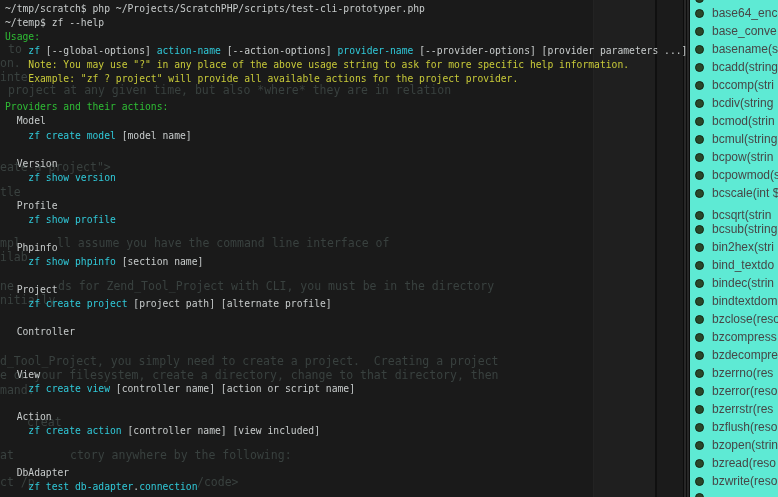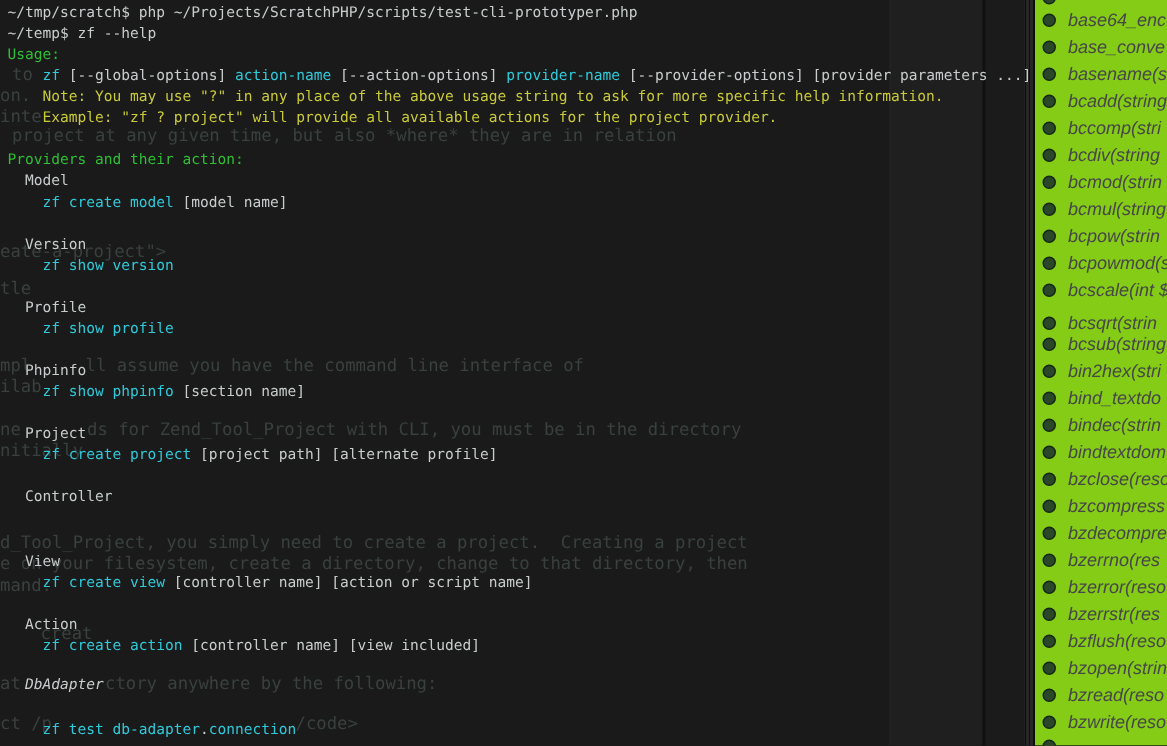--- a/index.html
+++ b/index.html
@@ -10,21 +10,21 @@
   *{margin:0;padding:0;box-sizing:border-box;}
   html,body{width:778px;height:497px;overflow:hidden;background:#1a1a1a;}
   body{position:relative;font-family:"DejaVu Sans Mono",monospace;}
 
   
   .strip{position:absolute;top:0;height:497px;z-index:1;}
   #strip-docedge{left:593px;width:62px;background:#1f1f1f;border-left:1px solid #232323;}
   #strip-darkline{left:655px;width:2px;background:#101010;}
   #strip-gutter{left:657px;width:26px;background:#1b1b1b;}
   #drawer-divider{left:683px;width:7px;background:repeating-linear-gradient(90deg,#0d0d0d 0 1px,#272727 1px 3px);}
-  #sidebar{left:690px;width:88px;background:#84cc16;font-style:italic;}
+  #sidebar{left:690px;width:88px;background:#5eead4;}
 
   
   #bg-text-layer{position:absolute;inset:0;z-index:2;pointer-events:none;}
   .bg-frag{position:absolute;font-family:"DejaVu Sans Mono",monospace;font-size:11.5px;
     line-height:13px;color:var(--dim-text);white-space:pre;}
 
   
   #terminal{position:absolute;inset:0;z-index:5;}
   .term-line{position:absolute;left:5px;font-size:9.7px;line-height:12px;white-space:pre;}
   .c-w{color:var(--term-white);} .c-c{color:var(--term-cyan);}
@@ -184,21 +184,21 @@
   </div>
 
 <div id="terminal">
     <div class="term-line" style="top: 3px;"><span class="c-w">~/tmp/scratch$ php ~/Projects/ScratchPHP/scripts/test-cli-prototyper.php</span></div>
     <div class="term-line" style="top: 17px;"><span class="c-w">~/temp$ zf --help</span></div>
     <div class="term-line" style="top: 31px;"><span class="c-g">Usage:</span></div>
     <div class="term-line" style="top: 45px;"><span class="c-w">    </span><span class="c-c">zf</span><span class="c-w"> [--global-options] </span><span class="c-c">action-name</span><span class="c-w"> [--action-options] </span><span class="c-c">provider-name</span><span class="c-w"> [--provider-options] [provider parameters ...]</span></div>
     <div class="term-line" style="top: 59px;"><span class="c-y">    Note: You may use "?" in any place of the above usage string to ask for more specific help information.</span></div>
     <div class="term-line" style="top: 73px;"><span class="c-y">    Example: "zf ? project" will provide all available actions for the project provider.</span></div>
     <div class="term-line" style="top: 87px;"></div>
-    <div class="term-line" style="top: 101px;"><span class="c-g">Providers and their action:</span></div>
+    <div class="term-line" style="top: 101px;"><span class="c-g">Providers and their actions:</span></div>
     <div class="term-line" style="top: 115px;"><span class="c-w">  Model</span></div>
     <div class="term-line" style="top: 130px;"><span class="c-w">    </span><span class="c-c">zf create model</span><span class="c-w"> [model name]</span></div>
     <div class="term-line" style="top: 144px;"></div>
     <div class="term-line" style="top: 158px;"><span class="c-w">  Version</span></div>
     <div class="term-line" style="top: 172px;"><span class="c-w">    </span><span class="c-c">zf show version</span></div>
     <div class="term-line" style="top: 186px;"></div>
     <div class="term-line" style="top: 200px;"><span class="c-w">  Profile</span></div>
     <div class="term-line" style="top: 214px;"><span class="c-w">    </span><span class="c-c">zf show profile</span></div>
     <div class="term-line" style="top: 228px;"></div>
     <div class="term-line" style="top: 242px;"><span class="c-w">  Phpinfo</span></div>
@@ -208,16 +208,16 @@
     <div class="term-line" style="top: 298px;"><span class="c-w">    </span><span class="c-c">zf create project</span><span class="c-w"> [project path] [alternate profile]</span></div>
     <div class="term-line" style="top: 312px;"></div>
     <div class="term-line" style="top: 326px;"><span class="c-w">  Controller</span></div>
     <div class="term-line" style="top: 355px;"></div>
     <div class="term-line" style="top: 369px;"><span class="c-w">  View</span></div>
     <div class="term-line" style="top: 383px;"><span class="c-w">    </span><span class="c-c">zf create view</span><span class="c-w"> [controller name] [action or script name]</span></div>
     <div class="term-line" style="top: 397px;"></div>
     <div class="term-line" style="top: 411px;"><span class="c-w">  Action</span></div>
     <div class="term-line" style="top: 425px;"><span class="c-w">    </span><span class="c-c">zf create action</span><span class="c-w"> [controller name] [view included]</span></div>
     <div class="term-line" style="top: 439px;"></div>
-    <div class="term-line" style="top: 451px; font-style: italic;"><span class="c-w">  DbAdapter</span></div>
+    <div class="term-line" style="top: 467px;"><span class="c-w">  DbAdapter</span></div>
     <div class="term-line" style="top: 467px; margin-top: 36px;"><span class="c-w">    </span><span class="c-c">zf configure db-adapter</span><span class="c-w"> [adapter type] [parameters]</span></div>
     <div class="term-line" style="top: 481px;"><span class="c-w">    </span><span class="c-c">zf test db-adapter</span><span class="c-w">.</span><span class="c-c">connection</span></div>
   </div>
 
 </body></html>

